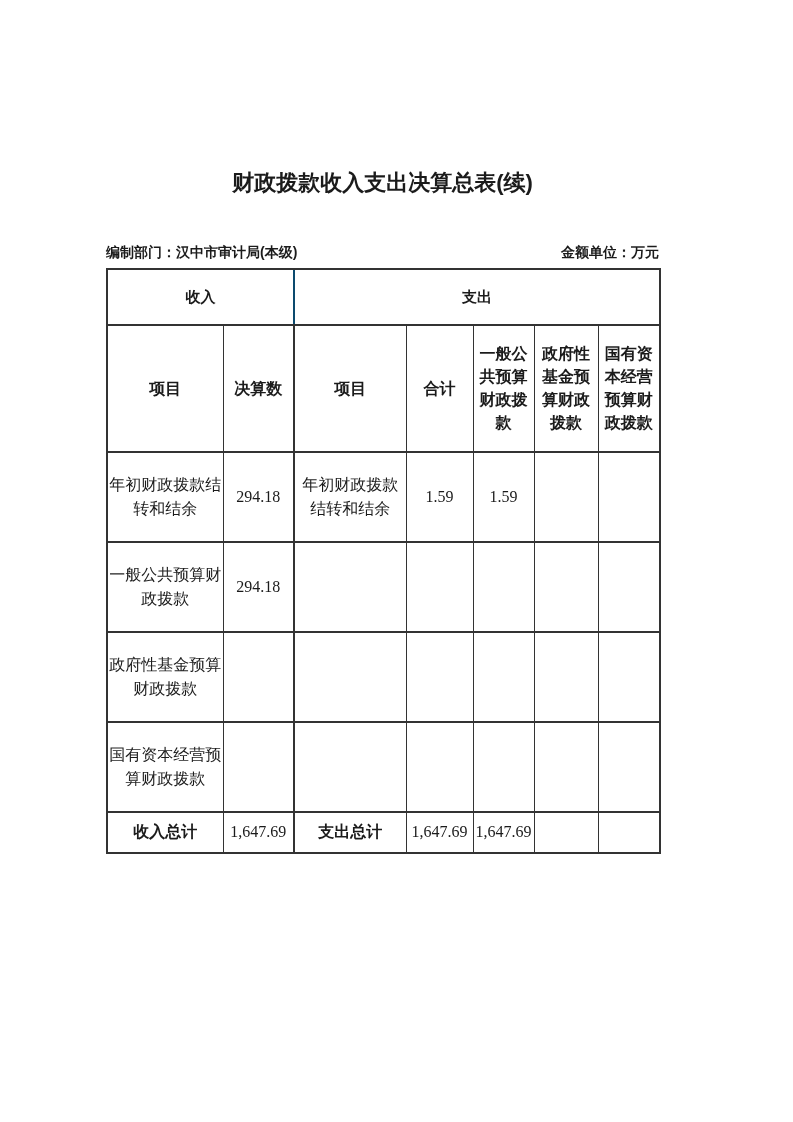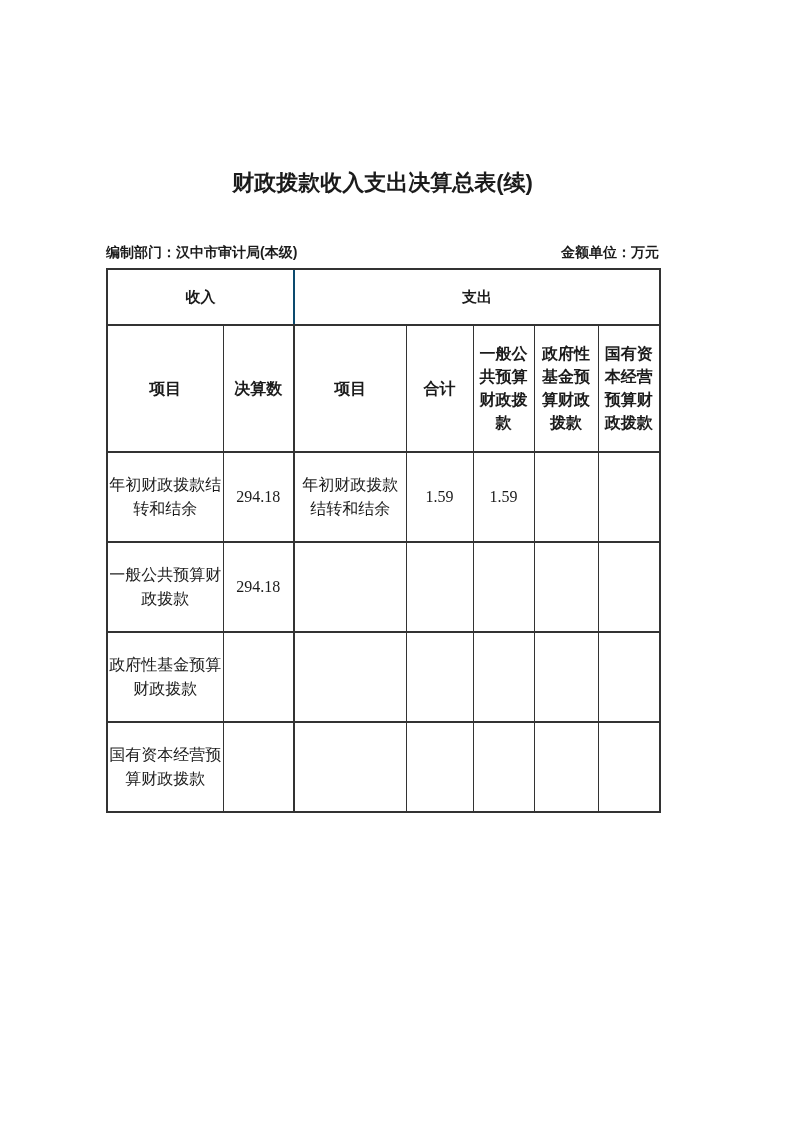--- a/index.html
+++ b/index.html
@@ -158,17 +158,26 @@
       </tr>
       <tr class="r-data">
         <td class="c-item">国有资本经营预算财政拨款</td>
         <td class="c-num"></td>
         <td class="c-item"></td>
         <td class="c-num"></td>
         <td class="c-num"></td>
         <td class="c-num"></td>
         <td class="c-num"></td>
       </tr>
+      <tr class="r-total">
+        <td class="c-label">收入总计</td>
+        <td class="c-num">1,647.69</td>
+        <td class="c-label">支出总计</td>
+        <td class="c-num">1,647.69</td>
+        <td class="c-num">1,647.69</td>
+        <td class="c-num"></td>
+        <td class="c-num"></td>
+      </tr>
     </tbody>
   </table>
 
 
 </div>
 
 </body></html>

